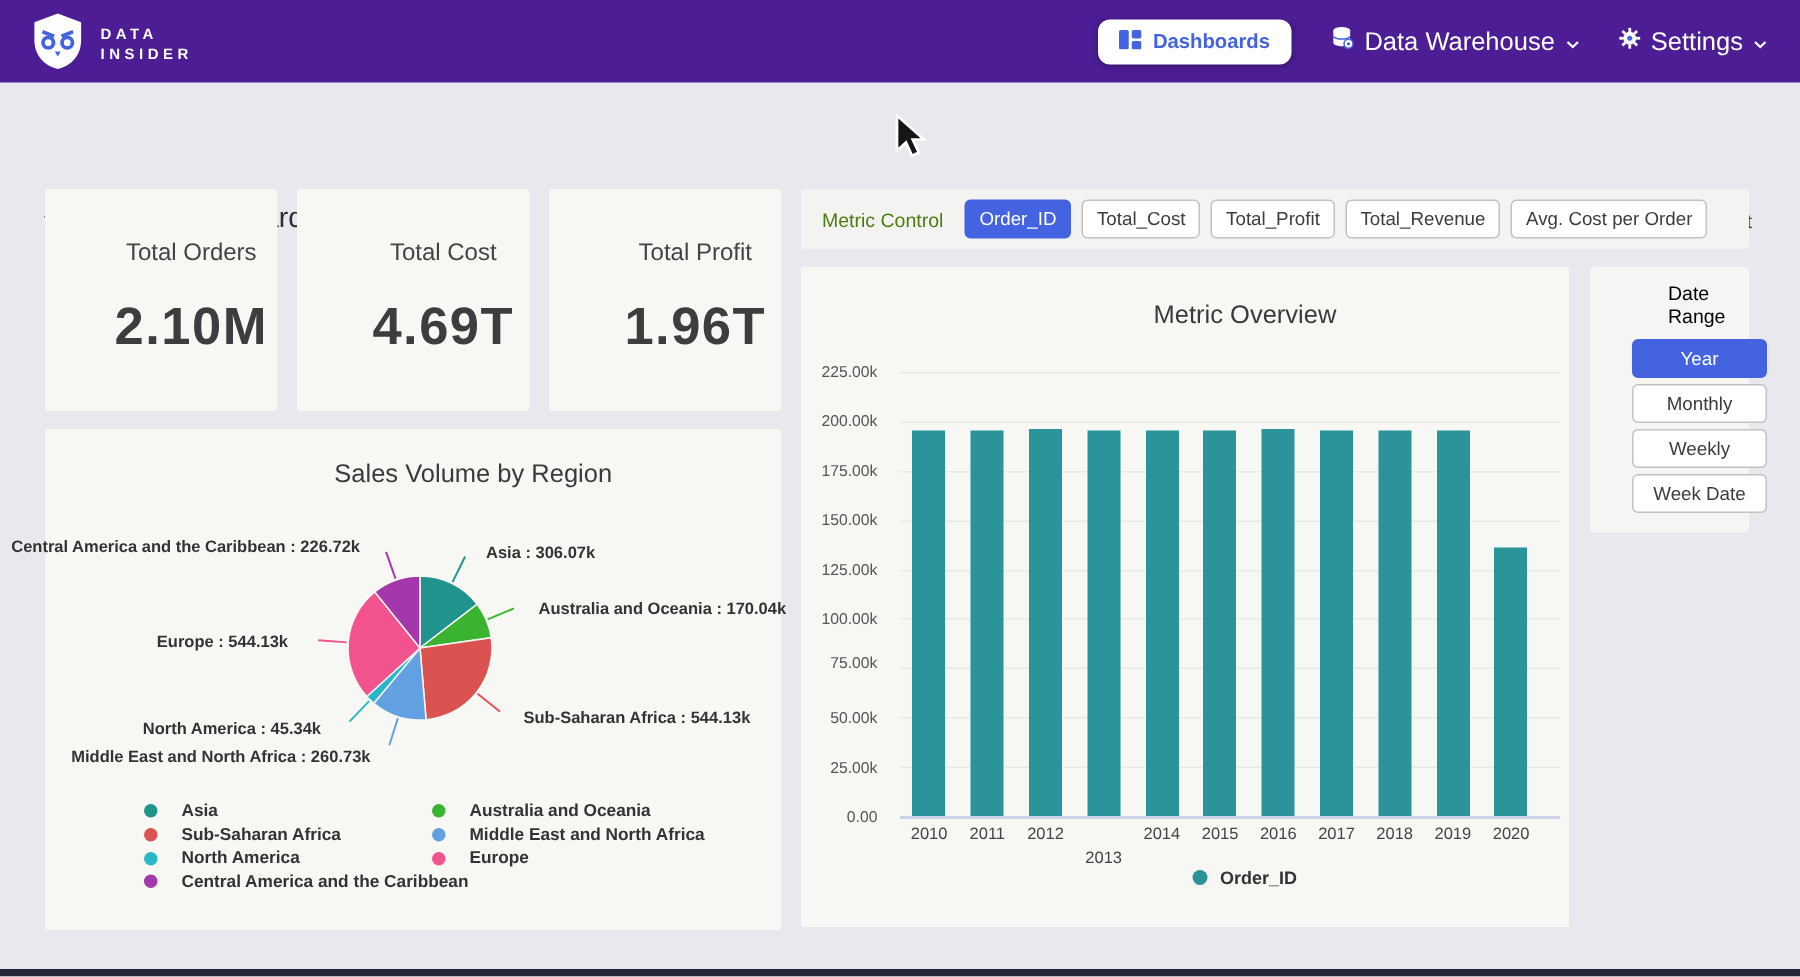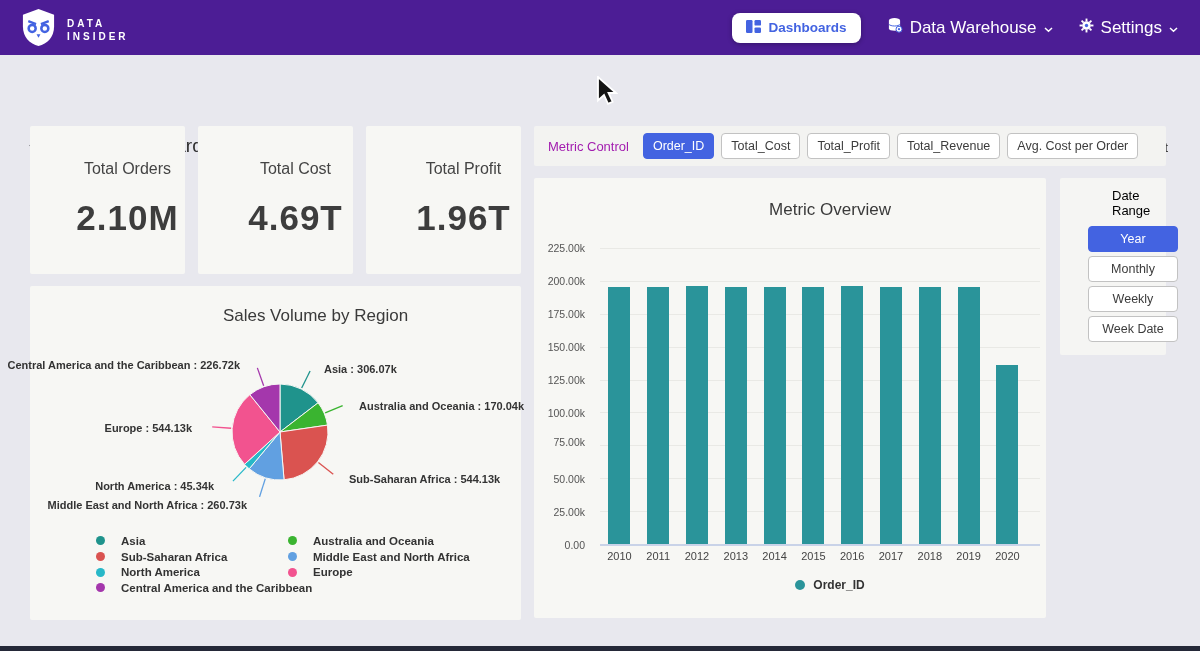--- a/index.html
+++ b/index.html
@@ -37,21 +37,21 @@
   
   .card { position:absolute; background:#f7f7f4; border-radius:2px;padding-left:40px; }
   .kpi { width:155px; height:148px; top:126px; text-align:center; }
   .kpi-label { margin-top:34px; font-size:16px; color:#444; }
   .kpi-value { margin-top:20px; font-size:35px; font-weight:bold; color:#3d3d3d; letter-spacing:1px; }
   
   .metric-bar {
     left:534px; top:126px; width:632px; height:40px; background:#f3f3f1;
     display:flex; align-items:center; padding-left:14px; gap:7px;
   }
-  .metric-label { font-size:13px; color:#a21caf; margin-right:7px; }
+  .metric-label { font-size:13px; color:#4d7c0f; margin-right:7px; }
   .chip {
     background:#fff; border:1px solid #c2c2c2; border-radius:4px;
     padding:5px 9px; font-size:12.5px; color:#3c3c3c; cursor:pointer;
     font-family:"Liberation Sans", sans-serif;
   }
   .chip.selected { background:#4363e1; border-color:#4363e1; color:#fff; }
   
   .bar-card { left:534px; top:178px; width:512px; height:440px; }
   .chart-title { position:absolute; top:22px; width:100%; text-align:center; font-size:17px; color:#3a3a3a; }
   .gridline { position:absolute; height:1px; background:#e9e9e5; }
@@ -256,21 +256,21 @@
       <div class="ytick" style="left: 0px; top: 97.3px; width: 51px;">200.00k</div>
       <div class="gridline" style="left: 66px; width: 440px; top: 69.9px;"></div>
       <div class="ytick" style="left: 0px; top: 64.4px; width: 51px;">225.00k</div>
       <div class="bar" style="left: 74.4px; width: 22px; top: 108.985px; height: 257.015px; background: rgb(42, 148, 154);"></div>
       <div class="xtick" style="left: 66px; width: 38.8px; top: 372px;">2010</div>
       <div class="bar" style="left: 113.2px; width: 22px; top: 108.985px; height: 257.015px; background: rgb(42, 148, 154);"></div>
       <div class="xtick" style="left: 104.8px; width: 38.8px; top: 372px;">2011</div>
       <div class="bar" style="left: 152px; width: 22px; top: 107.669px; height: 258.331px; background: rgb(42, 148, 154);"></div>
       <div class="xtick" style="left: 143.6px; width: 38.8px; top: 372px;">2012</div>
       <div class="bar" style="left: 190.8px; width: 22px; top: 109.117px; height: 256.883px; background: rgb(42, 148, 154);"></div>
-      <div class="xtick" style="left: 182.4px; width: 38.8px; top: 372px; text-align: center;">2013</div>
+      <div class="xtick" style="left: 182.4px; width: 38.8px; top: 388px; text-align: center;">2013</div>
       <div class="bar" style="left: 229.6px; width: 22px; top: 109.248px; height: 256.752px; background: rgb(42, 148, 154);"></div>
       <div class="xtick" style="left: 221.2px; width: 38.8px; top: 372px;">2014</div>
       <div class="bar" style="left: 268.4px; width: 22px; top: 109.117px; height: 256.883px; background: rgb(42, 148, 154);"></div>
       <div class="xtick" style="left: 260px; width: 38.8px; top: 372px;">2015</div>
       <div class="bar" style="left: 307.2px; width: 22px; top: 107.538px; height: 258.462px; background: rgb(42, 148, 154);"></div>
       <div class="xtick" style="left: 298.8px; width: 38.8px; top: 372px;">2016</div>
       <div class="bar" style="left: 346px; width: 22px; top: 108.854px; height: 257.146px; background: rgb(42, 148, 154);"></div>
       <div class="xtick" style="left: 337.6px; width: 38.8px; top: 372px;">2017</div>
       <div class="bar" style="left: 384.8px; width: 22px; top: 109.117px; height: 256.883px; background: rgb(42, 148, 154);"></div>
       <div class="xtick" style="left: 376.4px; width: 38.8px; top: 372px;">2018</div>

